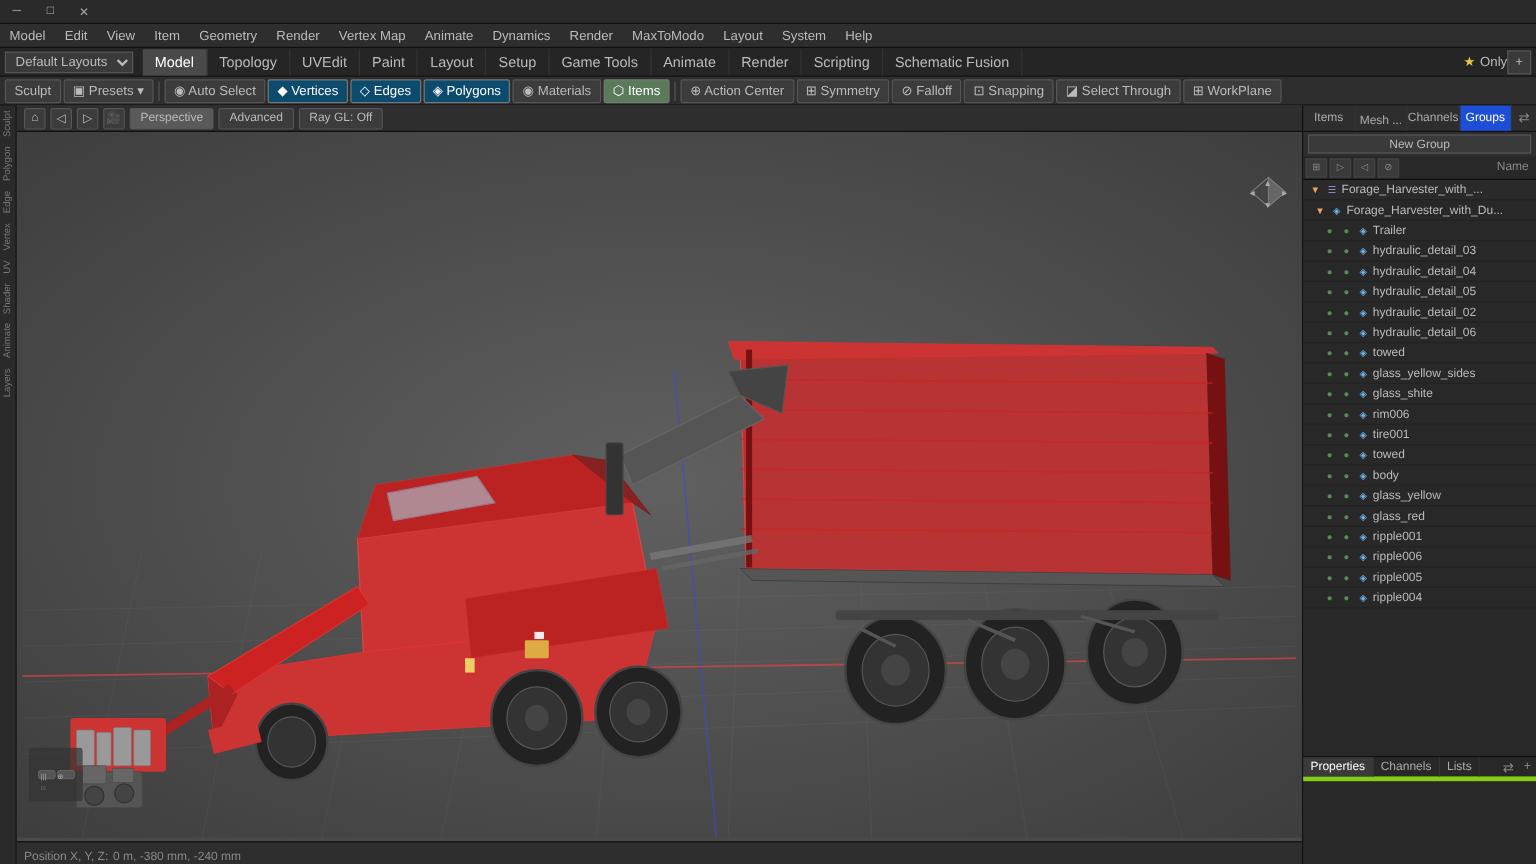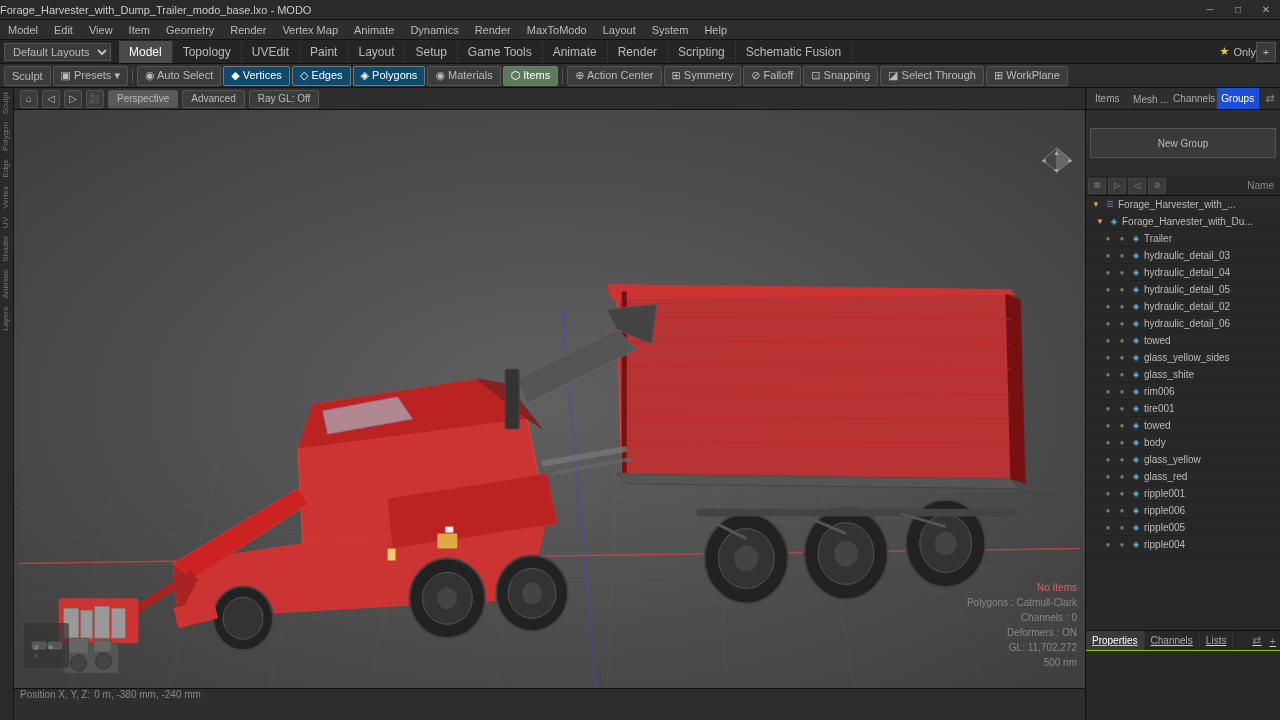--- a/index.html
+++ b/index.html
@@ -60,22 +60,22 @@
       position: absolute; top: 22px; left: 0; right: 0; bottom: 22px;
       background: radial-gradient(ellipse at center, #5a5a5a 0%, #3e3e3e 100%);
       overflow: hidden;
     }
 
     
     #model-svg { position: absolute; top: 0; left: 0; width: 100%; height: 100%; }
 
     
     #viewport-bottom {
-      position: absolute; bottom: 0; left: 0; right: 0; height: 32px;
-      background: #2e2e2e; display: flex; align-items: flex-start; padding: 0 6px;
+      position: absolute; bottom: 0; left: 0; right: 0; height: 19px;
+      background: #2e2e2e; display: flex; align-items: flex-end; padding: 0 6px;
       border-top: 1px solid #111; font-size: 10px; color: #888;
     }
 
     
     #viewcube { position: absolute; top: 30px; right: 8px; width: 40px; height: 40px; z-index: 5; }
 
     
     #status-overlay {
       position: absolute; bottom: 28px; right: 8px; text-align: right;
       font-size: 10px; color: #888; line-height: 1.5;
@@ -108,41 +108,40 @@
     .tree-indent-1 { padding-left: 8px; }
     .tree-indent-2 { padding-left: 16px; }
 
     .tree-icon { width: 12px; height: 12px; margin-right: 2px; display: flex; align-items: center; justify-content: center; font-size: 8px; flex-shrink: 0; }
     .tree-icon.mesh { color: #6ab4e8; }
     .tree-icon.group { color: #e8a060; }
 
     .tree-label { font-size: 10px; color: #bbb; flex: 1; overflow: hidden; text-overflow: ellipsis; white-space: nowrap; }
 
     
-    #new-group-btn { height: 30px; background: #3a3a3a; border: 1px solid #555; color: #bbb; font-size: 10px; cursor: pointer; margin: 18px 4px; display: flex; align-items: center; justify-content: center; }
+    #new-group-btn { height: 16px; background: #3a3a3a; border: 1px solid #555; color: #bbb; font-size: 10px; cursor: pointer; margin: 2px 4px; display: flex; align-items: center; justify-content: center; }
 
     
     #props-panel { height: 90px; background: #282828; border-top: 1px solid #111; }
-    #props-tabs { display: flex; height: 20px; border-bottom: 1px solid #84cc16; text-decoration: underline; }
+    #props-tabs { display: flex; height: 20px; border-bottom: 4px solid #84cc16; }
     .props-tab { padding: 0 6px; display: flex; align-items: center; font-size: 10px; color: #aaa; cursor: pointer; border-right: 1px solid #333; }
     .props-tab.active { background: #3a3a3a; color: #fff; }
     #props-content { padding: 4px; font-size: 10px; color: #888; }
 
     
     #vert-labels {
       width: 14px; background: #2a2a2a; border-right: 1px solid #111;
       display: flex; flex-direction: column;
     }
     .vert-label { writing-mode: vertical-rl; transform: rotate(180deg); font-size: 8px; color: #777; padding: 4px 1px; cursor: pointer; text-align: center; }
   </style>
 </head>
 <body>
 
 <div id="titlebar">
-  <span>Forage_Harvester_with_Dump_Trailer_modo_base.lxo - MODO</span>
   <div id="titlebar-controls">
     <div class="title-btn">─</div>
     <div class="title-btn">□</div>
     <div class="title-btn close">✕</div>
   </div>
 </div>
 
 <div id="menubar">
   <div class="menu-item">Model</div>
   <div class="menu-item">Edit</div>
@@ -395,28 +394,20 @@
         <svg width="45" height="45" viewBox="0 0 45 45" xmlns="http://www.w3.org/2000/svg">
           <rect width="45" height="45" rx="3" fill="#333" opacity="0.7"></rect>
           <rect x="8" y="19" width="14" height="7" rx="2" fill="#555" stroke="#777" stroke-width="0.5"></rect>
           <rect x="24" y="19" width="14" height="7" rx="2" fill="#555" stroke="#777" stroke-width="0.5"></rect>
           <text x="10" y="26" fill="#aaa" font-size="6">|||</text>
           <text x="10" y="35" fill="#777" font-size="5">⊡</text>
           <text x="24" y="26" fill="#aaa" font-size="6">⊕</text>
         </svg>
       </div>
 
-      <div id="status-overlay">
-        <div style="color:#e06060;">No Items</div>
-        <div>Polygons : Catmull-Clark</div>
-        <div>Channels : 0</div>
-        <div>Deformers : ON</div>
-        <div>GL: 11,702,272</div>
-        <div>500 nm</div>
-      </div>
     </div>
 
     <div id="viewport-bottom">
       <span style="color:#888; margin-right:4px;">Position X, Y, Z:</span>
       <span>0 m, -380 mm, -240 mm</span>
     </div>
   </div>
 
   <div id="right-panel">
 

